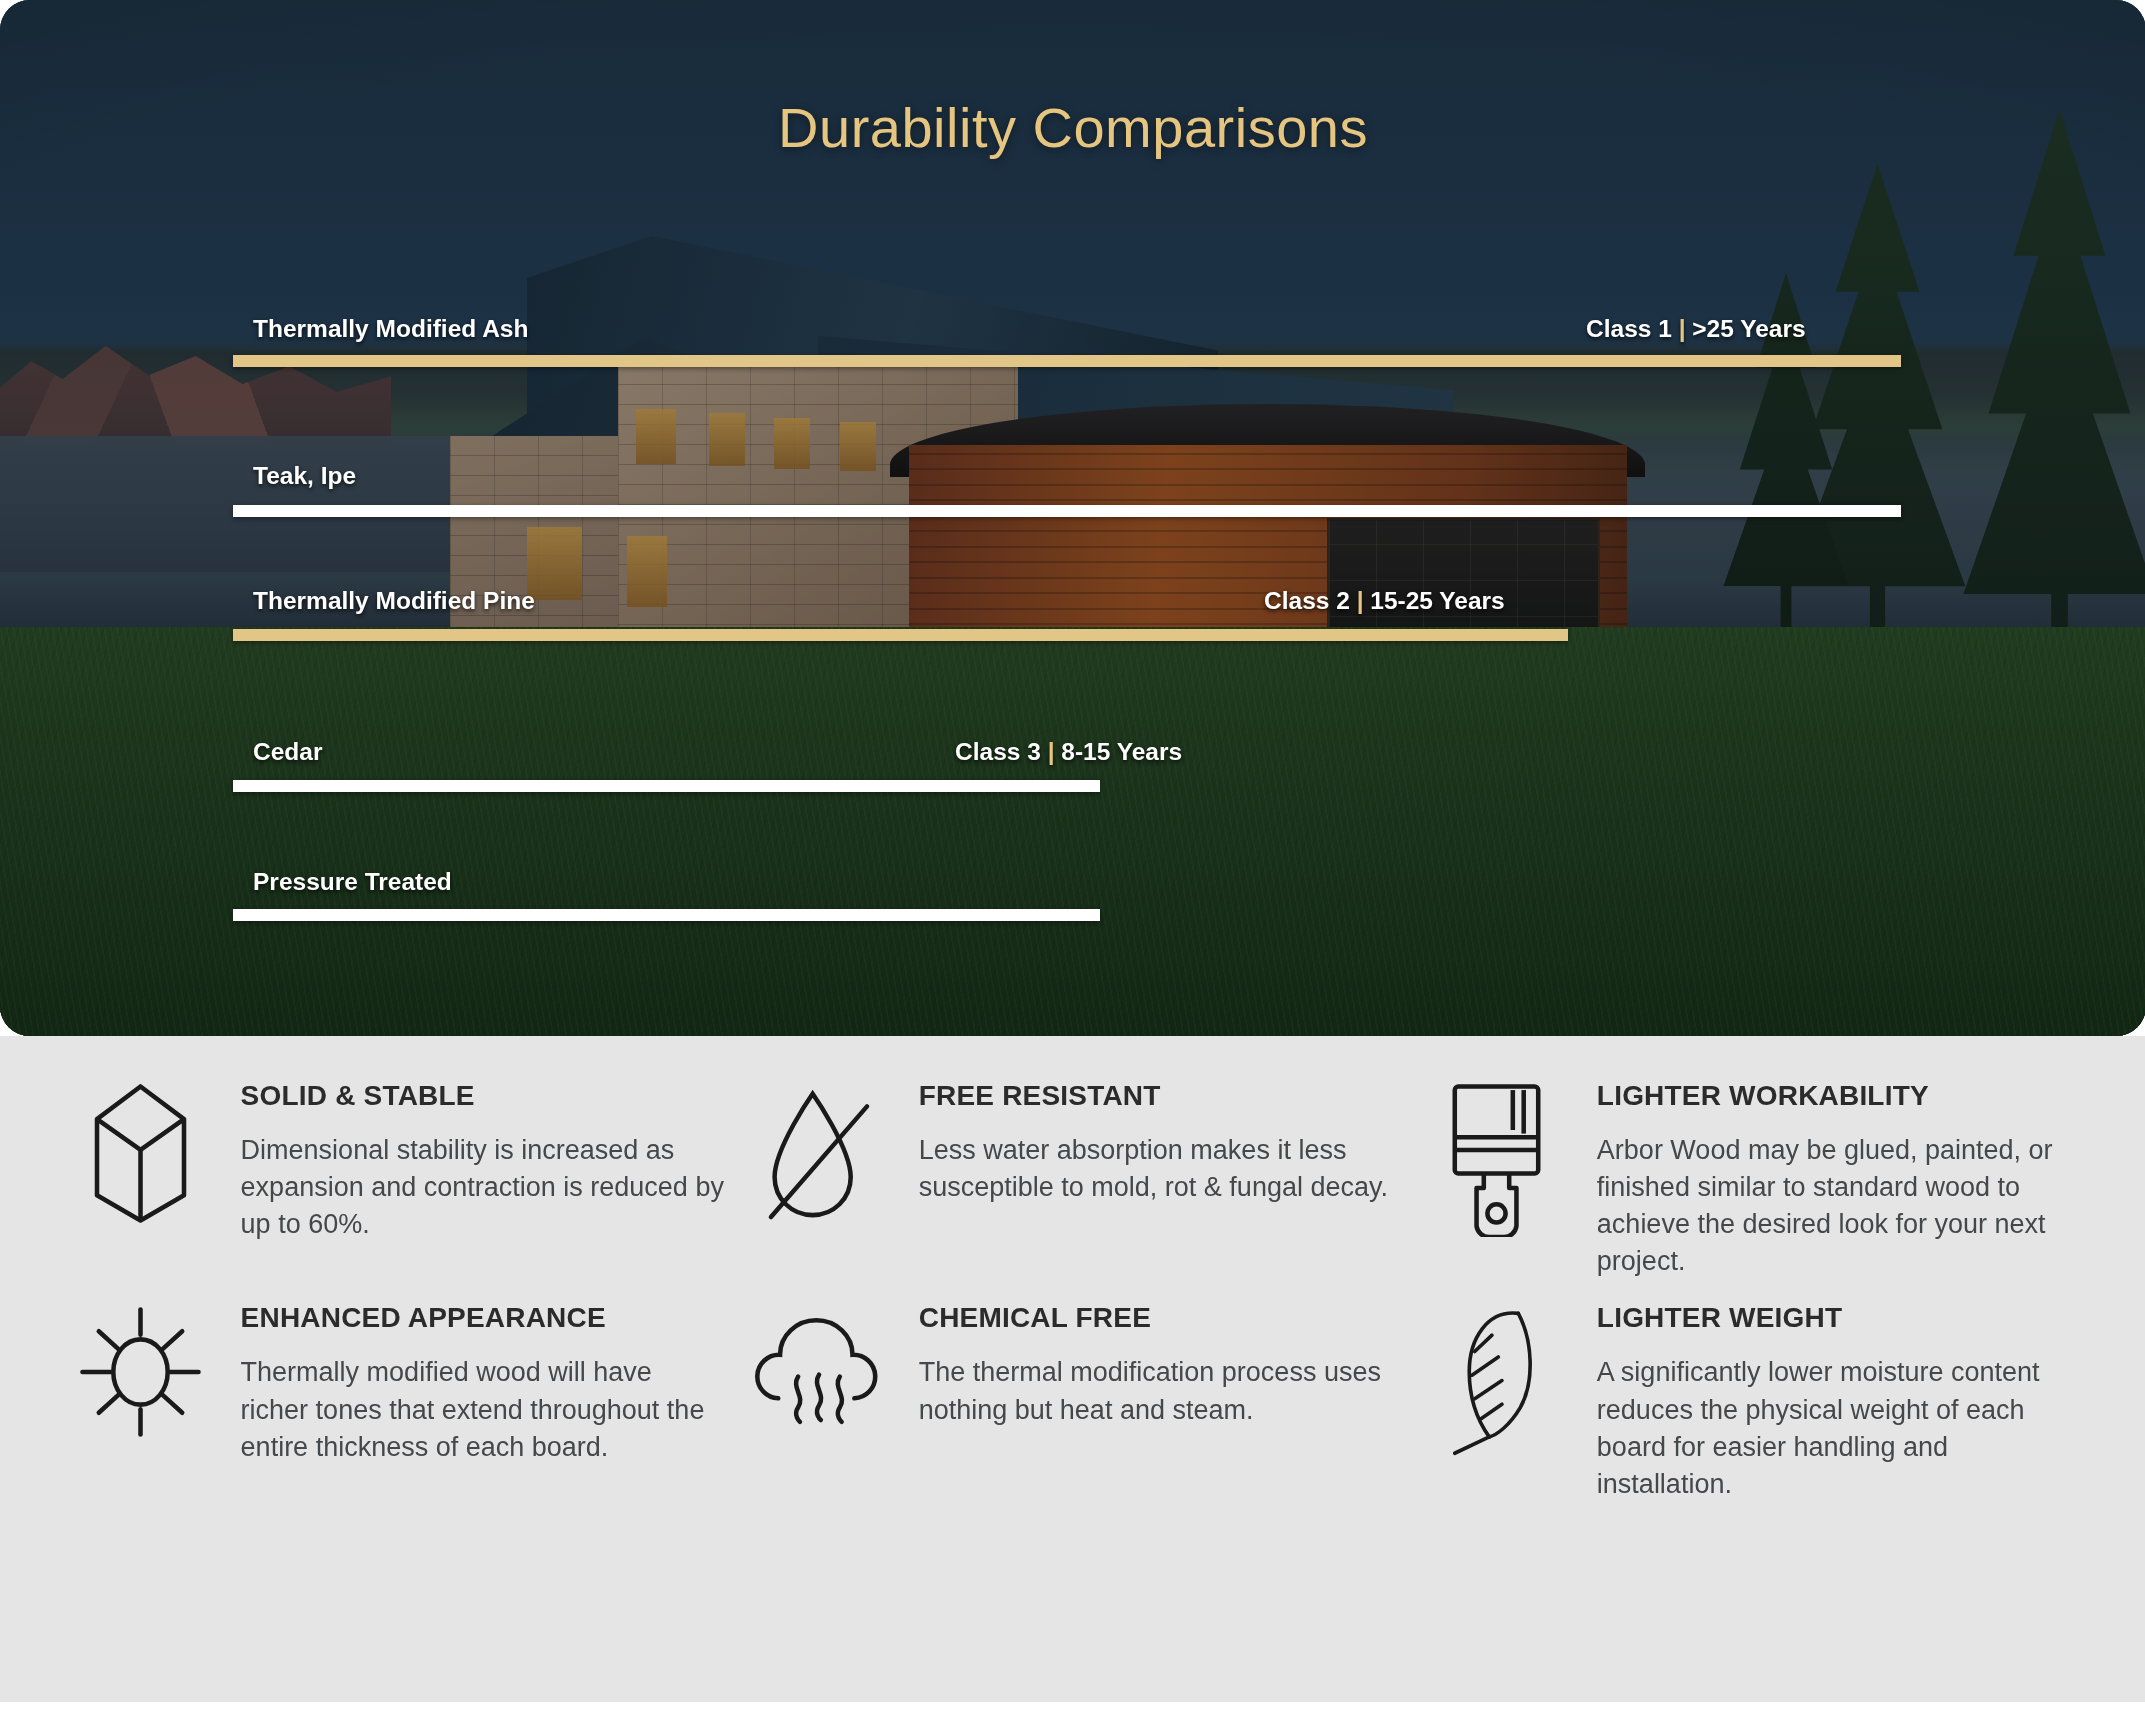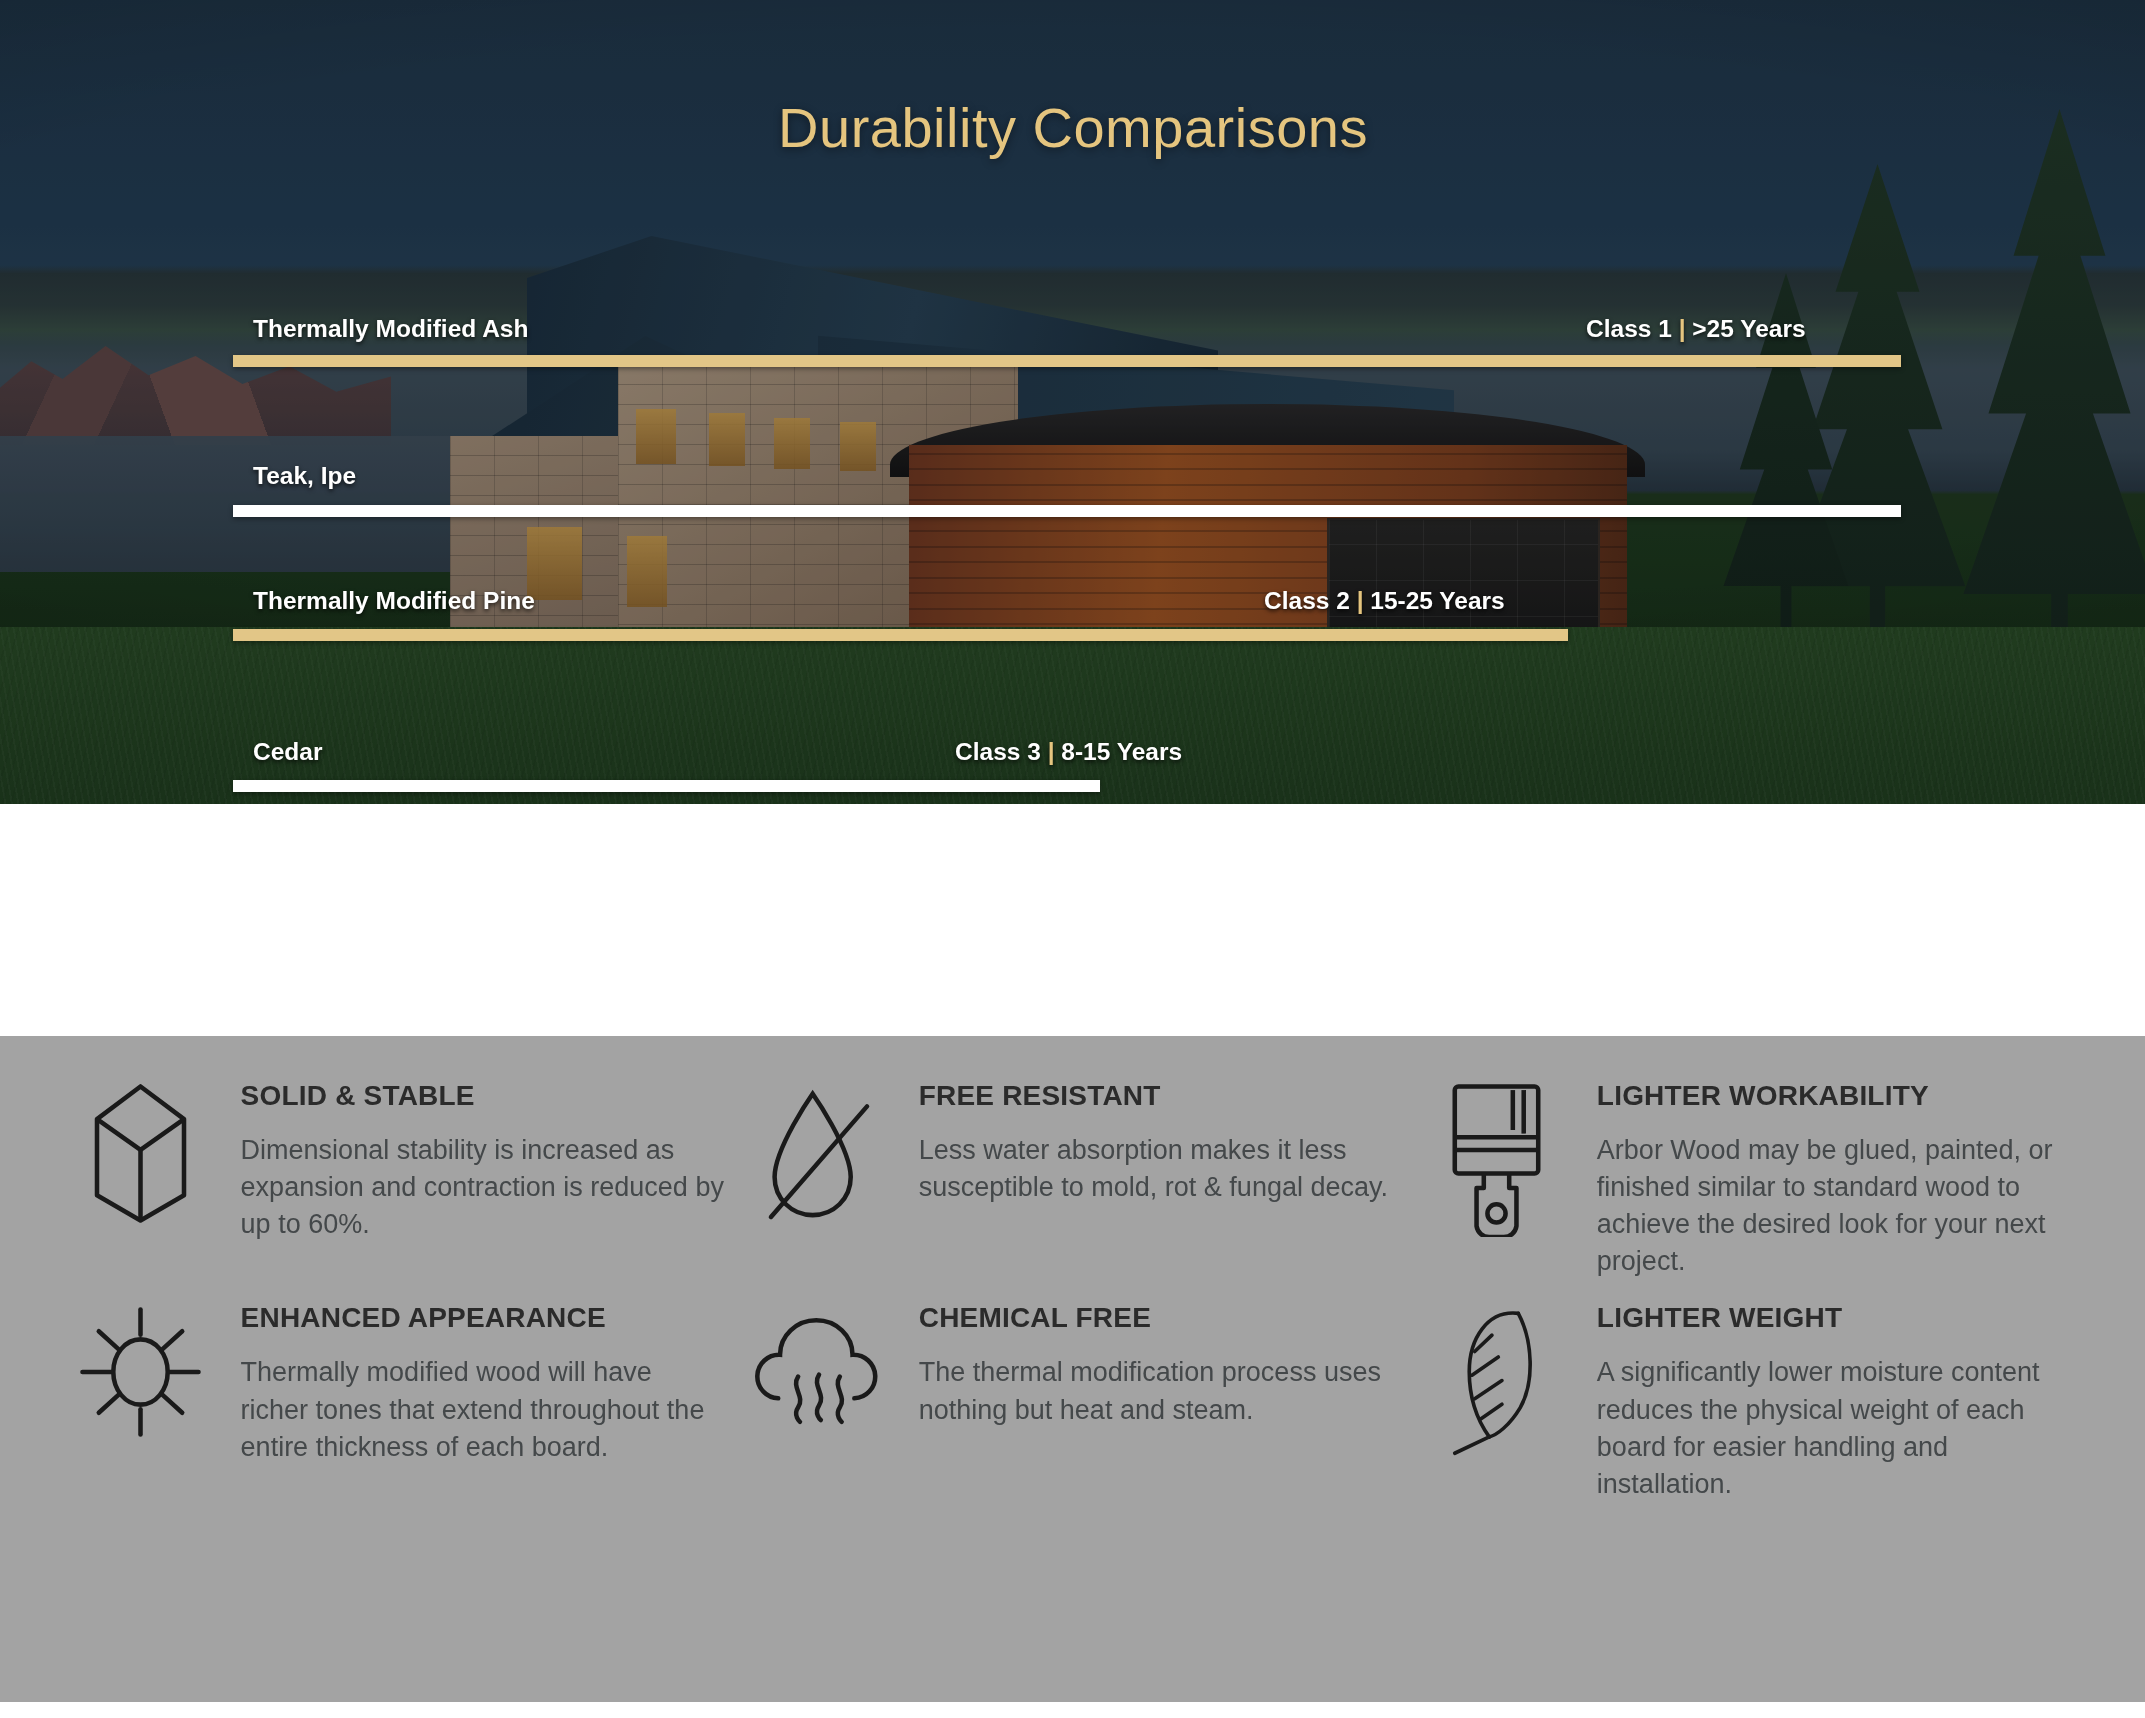--- a/index.html
+++ b/index.html
@@ -7,23 +7,24 @@
   body {
     font-family:"Liberation Sans", sans-serif;
     background:#ffffff;
     overflow:hidden;
   }
 
   
   .hero{
     position:relative;
     width:2146px;
-    height:804px;
+    height:1036px;
     overflow:hidden;
     background:#0e2030;
+    border-radius:30px;
   }
   .hero-photo{
     position:absolute; inset:0;
     
     background:
       
       radial-gradient(ellipse 150% 90% at 50% 40%, rgba(0,0,0,0) 40%, rgba(0,0,0,.38) 100%),
       
       linear-gradient(to bottom, rgba(0,0,0,0) 0 61%, #223c1c 61.5%, #1d3a18 70%, #183013 85%, #13280f 100%),
       
@@ -152,21 +153,21 @@
     position:absolute; left:233px; height:11.8px;
     box-shadow:0 1.8px 5.5px rgba(0,0,0,.4);
   }
   .bar.gold{ background:#e2c687; }
   .bar.white{ background:#ffffff; }
 
   
   .features{
     position:absolute; left:0; top:1036px;
     width:2146px; height:666px;
-    background:#a3a3a3;
+    background:#e5e5e5;
     padding:38px 64px 0 64px;
   }
   .grid{
     display:grid;
     grid-template-columns:1fr 1fr 1fr;
     grid-template-rows:auto auto;
     column-gap:16.4px;
     row-gap:16.4px;
   }
   .card{ display:flex; align-items:flex-start; gap:23.6px; }

